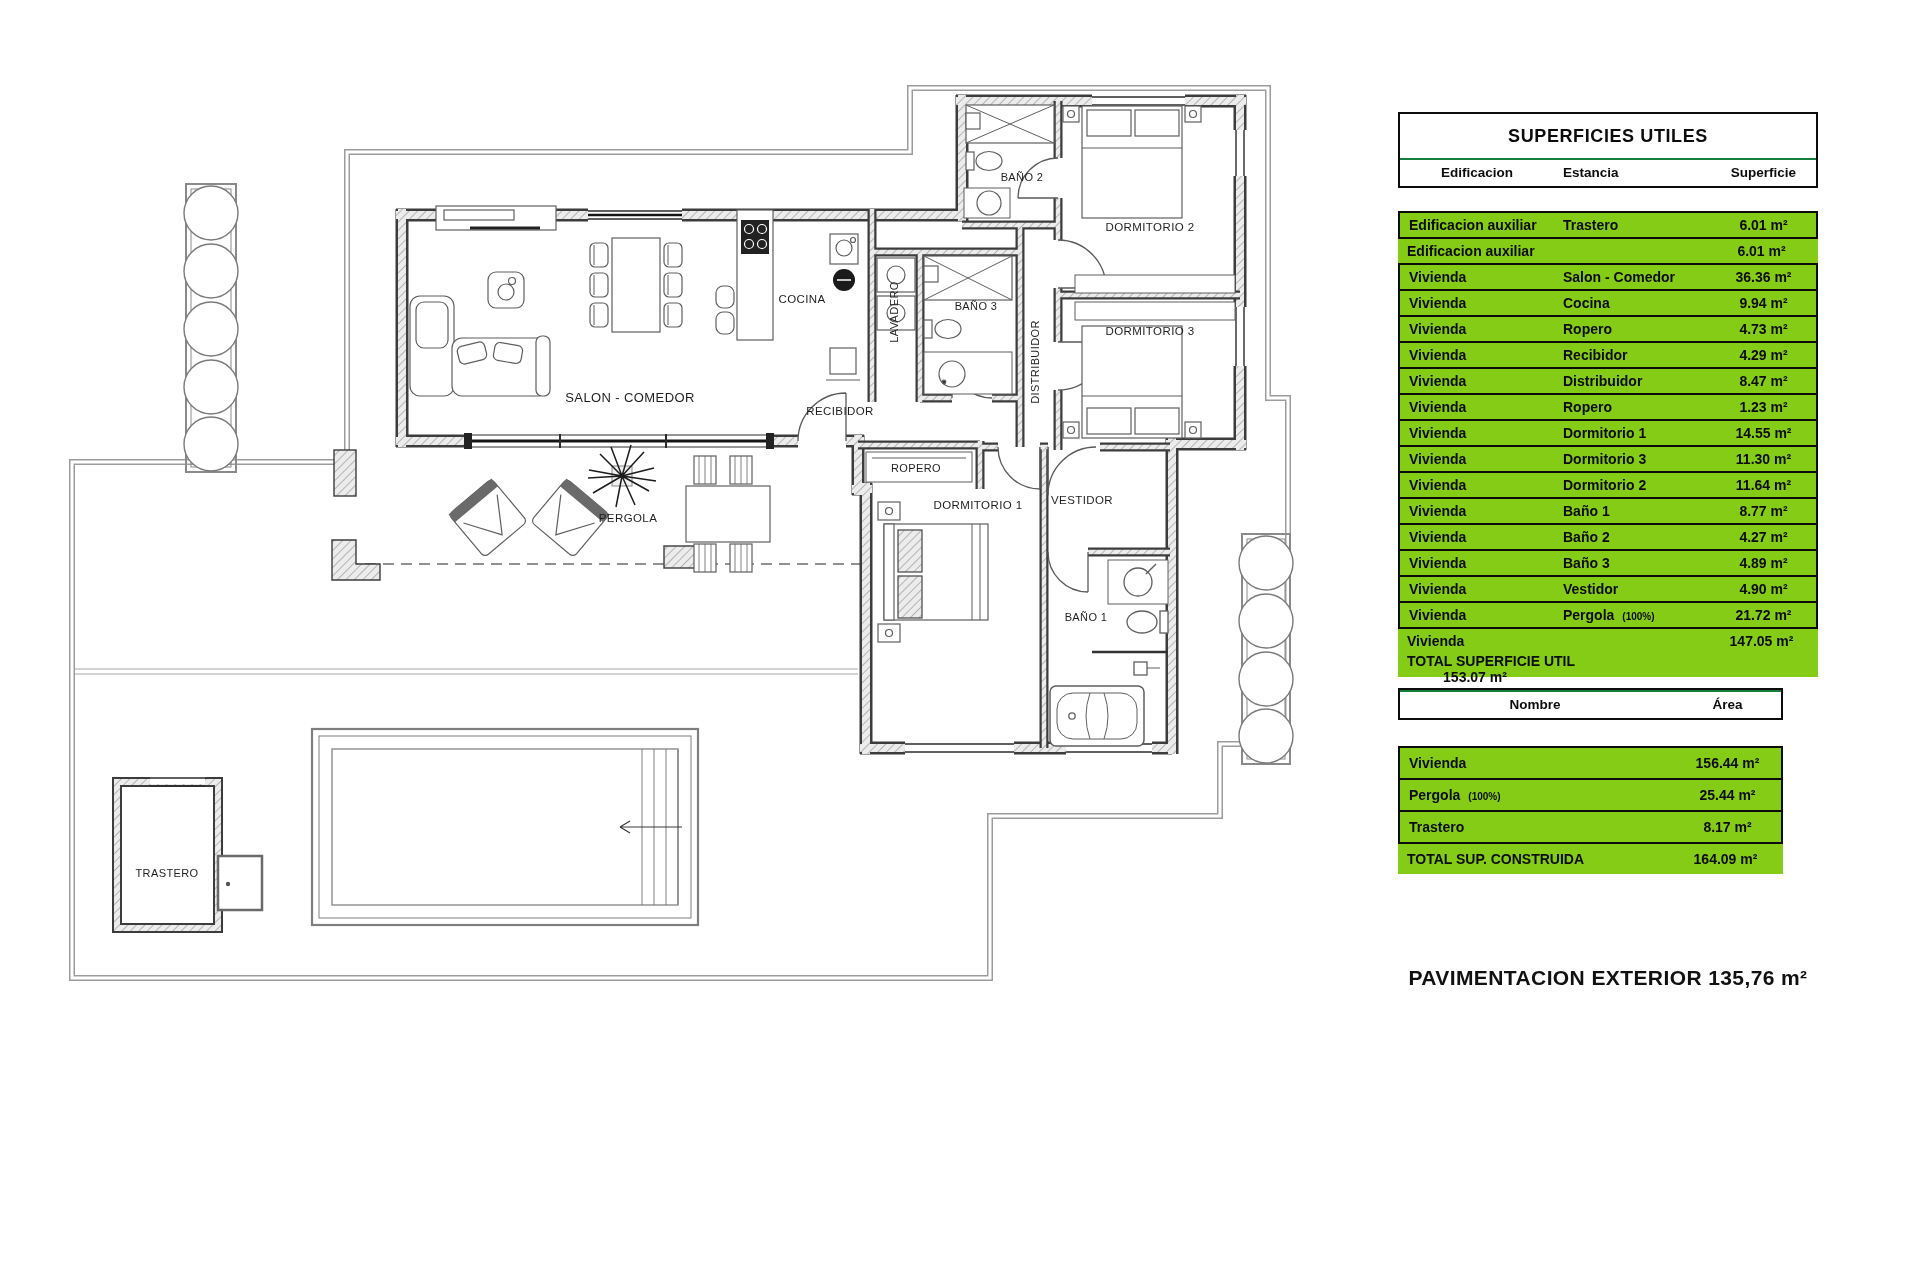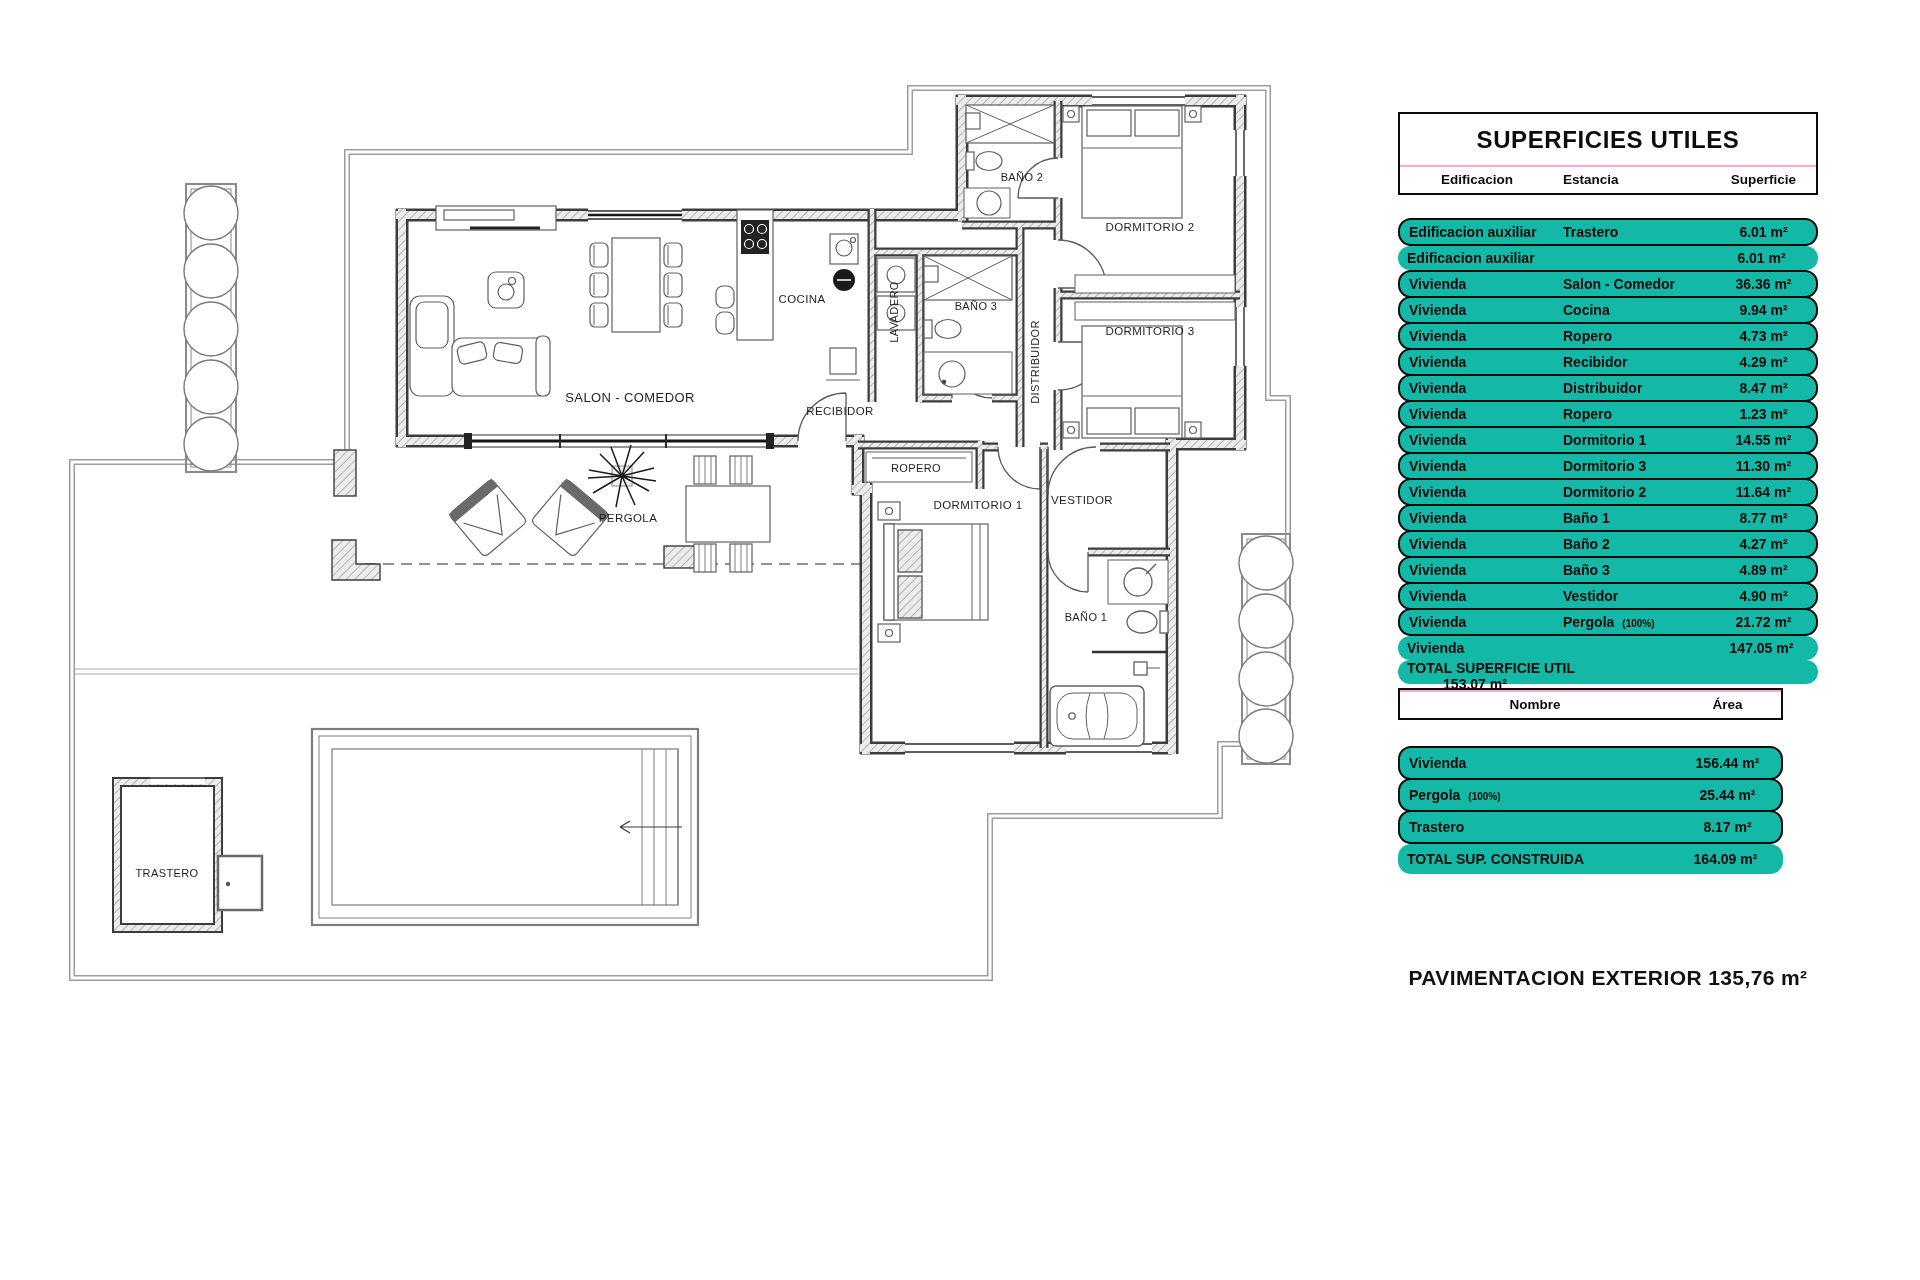--- a/index.html
+++ b/index.html
@@ -3,30 +3,30 @@
 <meta charset="utf-8">
 <style>
   html,body{margin:0;padding:0;background:#fff;}
   body{width:1920px;height:1280px;position:relative;font-family:"Liberation Sans",sans-serif;color:#111;}
   .stage{position:absolute;left:0;top:0;width:1920px;height:1280px;overflow:hidden;background:#fff;}
   svg{position:absolute;left:0;top:0;}
   svg text{font-family:"Liberation Sans",sans-serif;fill:#1f1f1f;letter-spacing:.4px;}
 
   .tbl{position:absolute;color:#0c0c0c;}
   .tbl-head{border:2px solid #0c0c0c;background:#fff;}
-  .tbl-title{text-align:center;font-weight:bold;font-size:24px;letter-spacing:.6px;padding:12px 0 11px;}
-  .tbl-cols{display:grid;border-top:2px solid #f9a8d4;font-weight:bold;font-size:13.5px;padding:5px 0 6px;}
+  .tbl-title{text-align:center;font-weight:bold;font-size:18px;letter-spacing:.6px;padding:12px 0 11px;}
+  .tbl-cols{display:grid;border-top:2px solid #15803d;font-weight:bold;font-size:13.5px;padding:5px 0 6px;}
   .u-cols{grid-template-columns:154px 153px 113px;}
   .c-cols{grid-template-columns:270px 115px;}
   .tbl-cols .c0{text-align:center;}
   .tbl-cols .c1{padding-left:9px;}
   .tbl-cols .cnum{text-align:center;}
   .rows{margin-top:23px;}
   .c-rows{margin-top:26px;}
-  .row{display:grid;align-items:center;font-weight:bold;font-size:14px;background:#14b8a6;border-radius:13px;}
+  .row{display:grid;align-items:center;font-weight:bold;font-size:14px;background:#84cc16;}
   .u-table .row{grid-template-columns:154px 153px 113px;height:24px;}
   .c-table .row{grid-template-columns:270px 115px;height:30px;}
   .row.bordered{border:2px solid #0c0c0c;}
   .row.bordered + .row.bordered{margin-top:-2px;}
   .row .cell{padding-left:9px;white-space:nowrap;}
   .row .num{text-align:center;padding-left:0;}
   .row.total .cell.first{grid-column:1 / -2;}
   .nota{font-size:10px;font-weight:bold;margin-left:8px;}
   .footer-note{position:absolute;font-weight:bold;font-size:21px;letter-spacing:.4px;text-align:center;white-space:nowrap;}
 </style>

